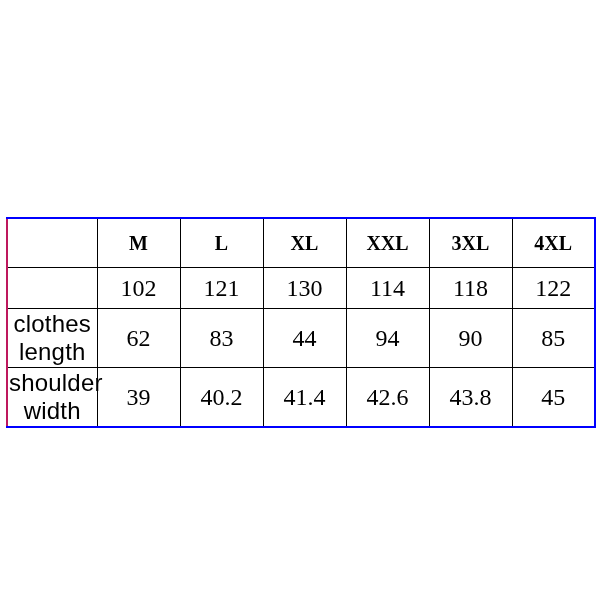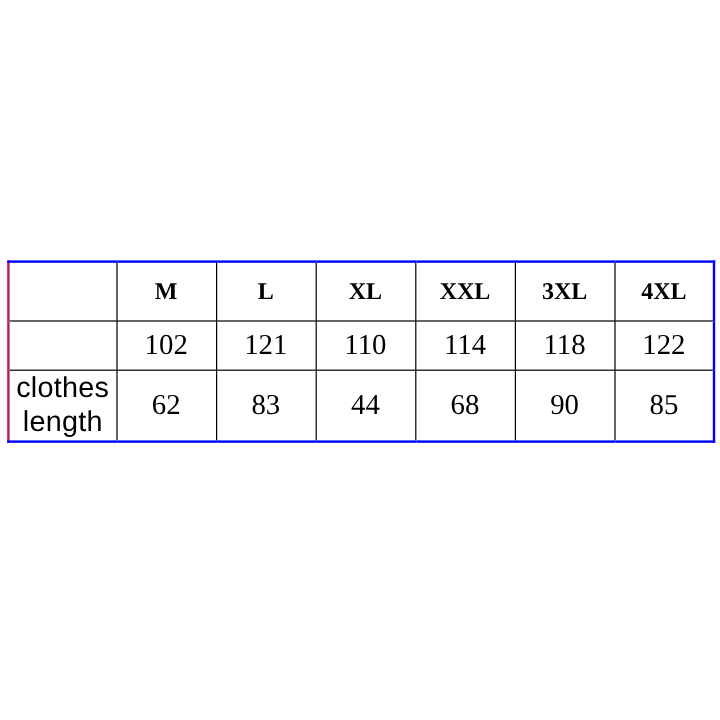--- a/index.html
+++ b/index.html
@@ -85,31 +85,40 @@
       <td>XL</td>
       <td>XXL</td>
       <td>3XL</td>
       <td>4XL</td>
     </tr>
 
     <tr class="row">
       <td class="rowlabel"></td>
       <td>102</td>
       <td>121</td>
-      <td>110</td>
+      <td>130</td>
       <td>114</td>
       <td>118</td>
       <td>122</td>
     </tr>
 
     <tr class="row">
       <td class="rowlabel">clothes length</td>
       <td>62</td>
       <td>83</td>
       <td>44</td>
-      <td>68</td>
+      <td>94</td>
       <td>90</td>
       <td>85</td>
     </tr>
 
+    <tr class="row">
+      <td class="rowlabel">shoulder width</td>
+      <td>39</td>
+      <td>40.2</td>
+      <td>41.4</td>
+      <td>42.6</td>
+      <td>43.8</td>
+      <td>45</td>
+    </tr>
   </tbody>
     </table>
 </div>
 
 </body></html>

